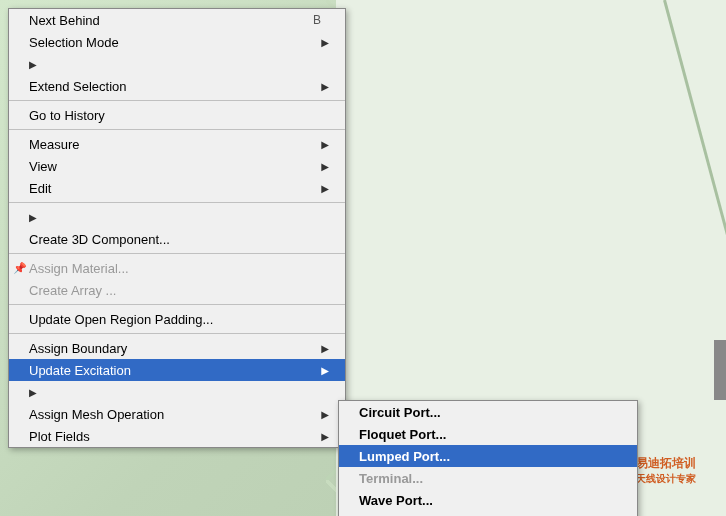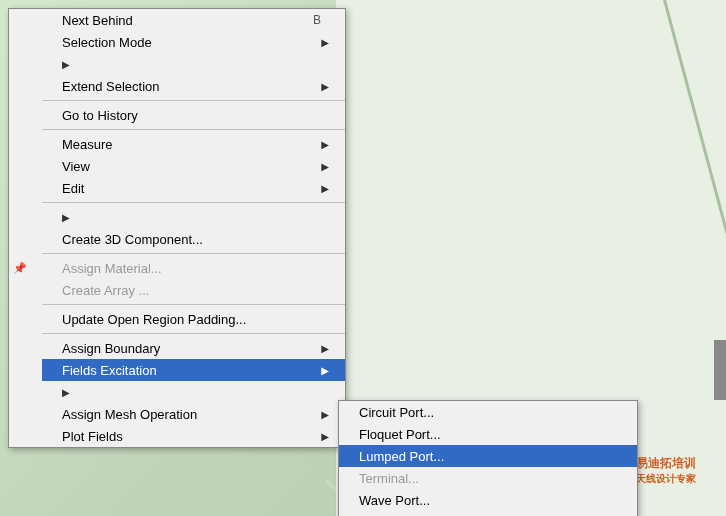--- a/index.html
+++ b/index.html
@@ -82,21 +82,20 @@
     
     .context-menu {
       position: absolute;
       top: 8px;
       left: 8px;
       width: 338px;
       background: #f0f0f0;
       border: 1px solid #888;
       box-shadow: 2px 2px 6px rgba(0,0,0,0.3);
       z-index: 100;
-      padding-left: 33px;
     }
 
     .menu-item {
       display: flex;
       align-items: center;
       justify-content: space-between;
       padding: 3px 16px 3px 20px;
       cursor: pointer;
       white-space: nowrap;
       height: 22px;
@@ -144,20 +143,21 @@
       left: 338px;
       width: 300px;
       background: #f0f0f0;
       border: 1px solid #888;
       box-shadow: 2px 2px 6px rgba(0,0,0,0.3);
       z-index: 200;
     }
 
     .submenu .menu-item {
       padding: 3px 16px 3px 20px;
+      font-weight: bold;
     }
 
     .pin-icon {
       position: absolute;
       left: 4px;
       font-size: 11px;
       color: #555;
     }
   </style>
 </head>
@@ -225,21 +225,21 @@
     <div class="menu-separator"></div>
     <div class="menu-item">
       <span class="menu-item-text">Update Open Region Padding...</span>
     </div>
     <div class="menu-separator"></div>
     <div class="menu-item">
       <span class="menu-item-text">Assign Boundary</span>
       <span class="menu-arrow">▶</span>
     </div>
     <div class="menu-item selected">
-      <span class="menu-item-text">Fields Excitation</span>
+      <span class="menu-item-text">Update Excitation</span>
       <span class="menu-arrow">▶</span>
     </div>
     <div class="menu-item">
       <span class="menu-arrow">▶</span>
     </div>
     <div class="menu-item">
       <span class="menu-item-text">Assign Mesh Operation</span>
       <span class="menu-arrow">▶</span>
     </div>
     <div class="menu-item">

